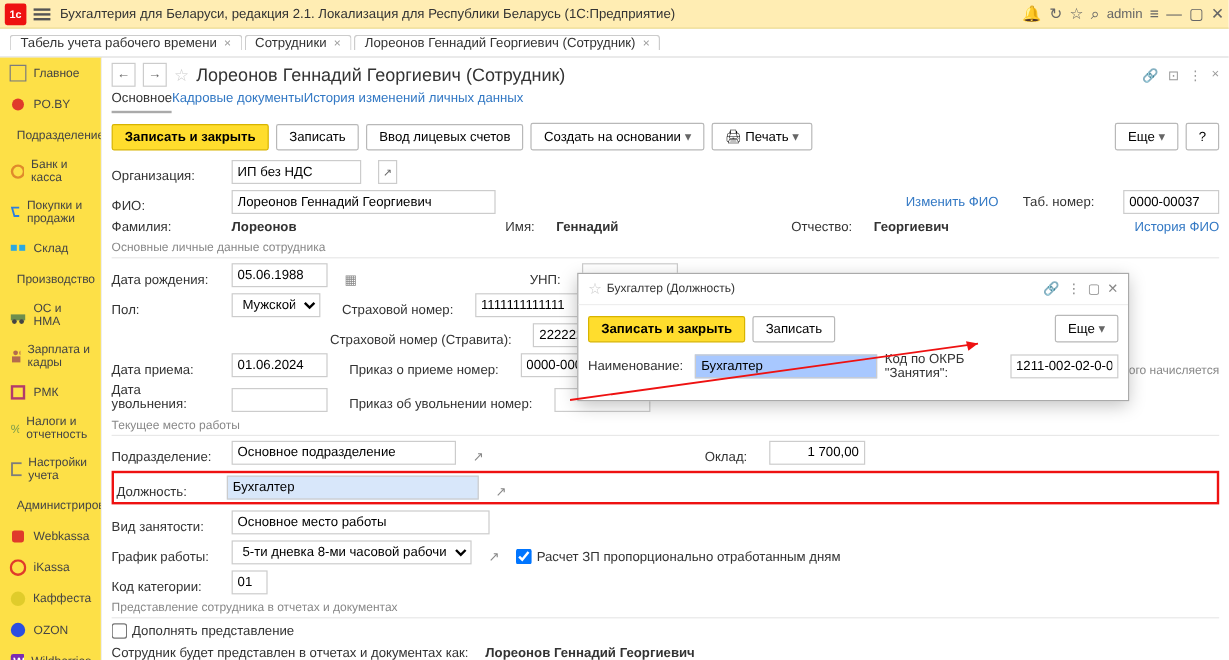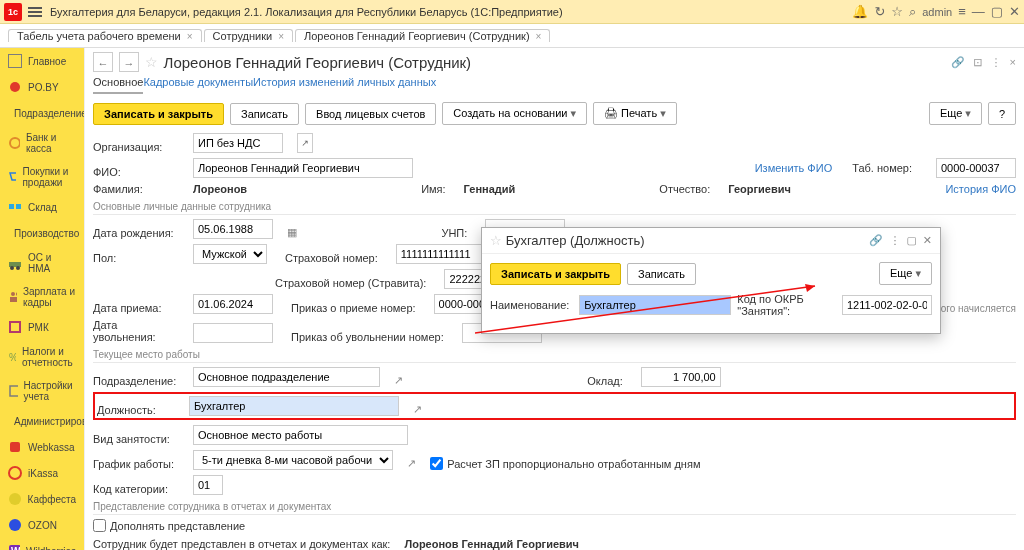--- a/index.html
+++ b/index.html
@@ -40,21 +40,21 @@
 .static-text { font-weight: bold; font-size: 11px; }
 .link { color: #3278c4; cursor: pointer; }
 .section-hdr { color: #888; font-size: 10px; margin: 6px 0 4px 0; border-bottom: 1px solid #e8e8e8; padding-bottom: 2px; }
 .highlight-row { border: 2px solid #e11; padding: 2px; }
 .highlight-row .inp { background: #d8e7fa; }
 .chk { display: flex; align-items: center; gap: 4px; }
 
 .dialog { position: absolute; left: 396px; top: 179px; width: 460px; background: #fff; border: 1px solid #aaa; box-shadow: 0 4px 14px rgba(0,0,0,.25); }
 .dialog .dhdr { display: flex; align-items: center; padding: 5px 8px; border-bottom: 1px solid #eee; }
 .dialog .dhdr .star { font-size: 13px; }
-.dialog .dhdr .dtitle { font-size: 13px; margin-left: 4px; }
+.dialog .dhdr .dtitle { font-size: 10px; margin-left: 4px; }
 .dialog .dhdr .dctrls { margin-left: auto; display: flex; gap: 6px; color: #888; font-size: 11px; }
 .dialog .dbody { padding: 8px; }
 .dialog .drow { display: flex; gap: 6px; margin-bottom: 8px; align-items: center; }
 .dialog .inp.name { background: #a8c8ff; flex: 1; color: #000; }
 .dialog .inp.name::selection { background: #2a6bd4; color: #fff; }
 
 .arrow-svg { position: absolute; left: 390px; top: 220px; pointer-events: none; }
 .ico-svg { width: 14px; height: 14px; }
 .sidebar .item svg { width: 14px; height: 14px; }
 </style>
@@ -245,21 +245,21 @@
       <button class="btn drop">Создать на основании</button>
       <button class="btn drop">🖨 <span>Печать</span></button>
       <div class="right-actions">
         <button class="btn drop">Еще</button>
         <button class="btn">?</button>
       </div>
     </div>
 
     <div class="form-row">
       <span class="lbl">Организация:</span>
-      <input class="inp" style="width: 90px;" value="ИП без НДС">
+      <input class="inp" style="width: 108px;" value="ИП без НДС">
       <button class="navbtn" style="width:16px;height:20px;font-size:9px">↗</button>
     </div>
     <div class="form-row">
       <span class="lbl">ФИО:</span>
       <input class="inp" style="width: 220px;" value="Лореонов Геннадий Георгиевич">
       <div style="margin-left:auto;display:flex;gap:20px;align-items:center">
         <span class="link">Изменить ФИО</span>
         <span class="lbl sm">Таб. номер:</span>
         <input class="inp sm" value="0000-00037" style="">
       </div>

